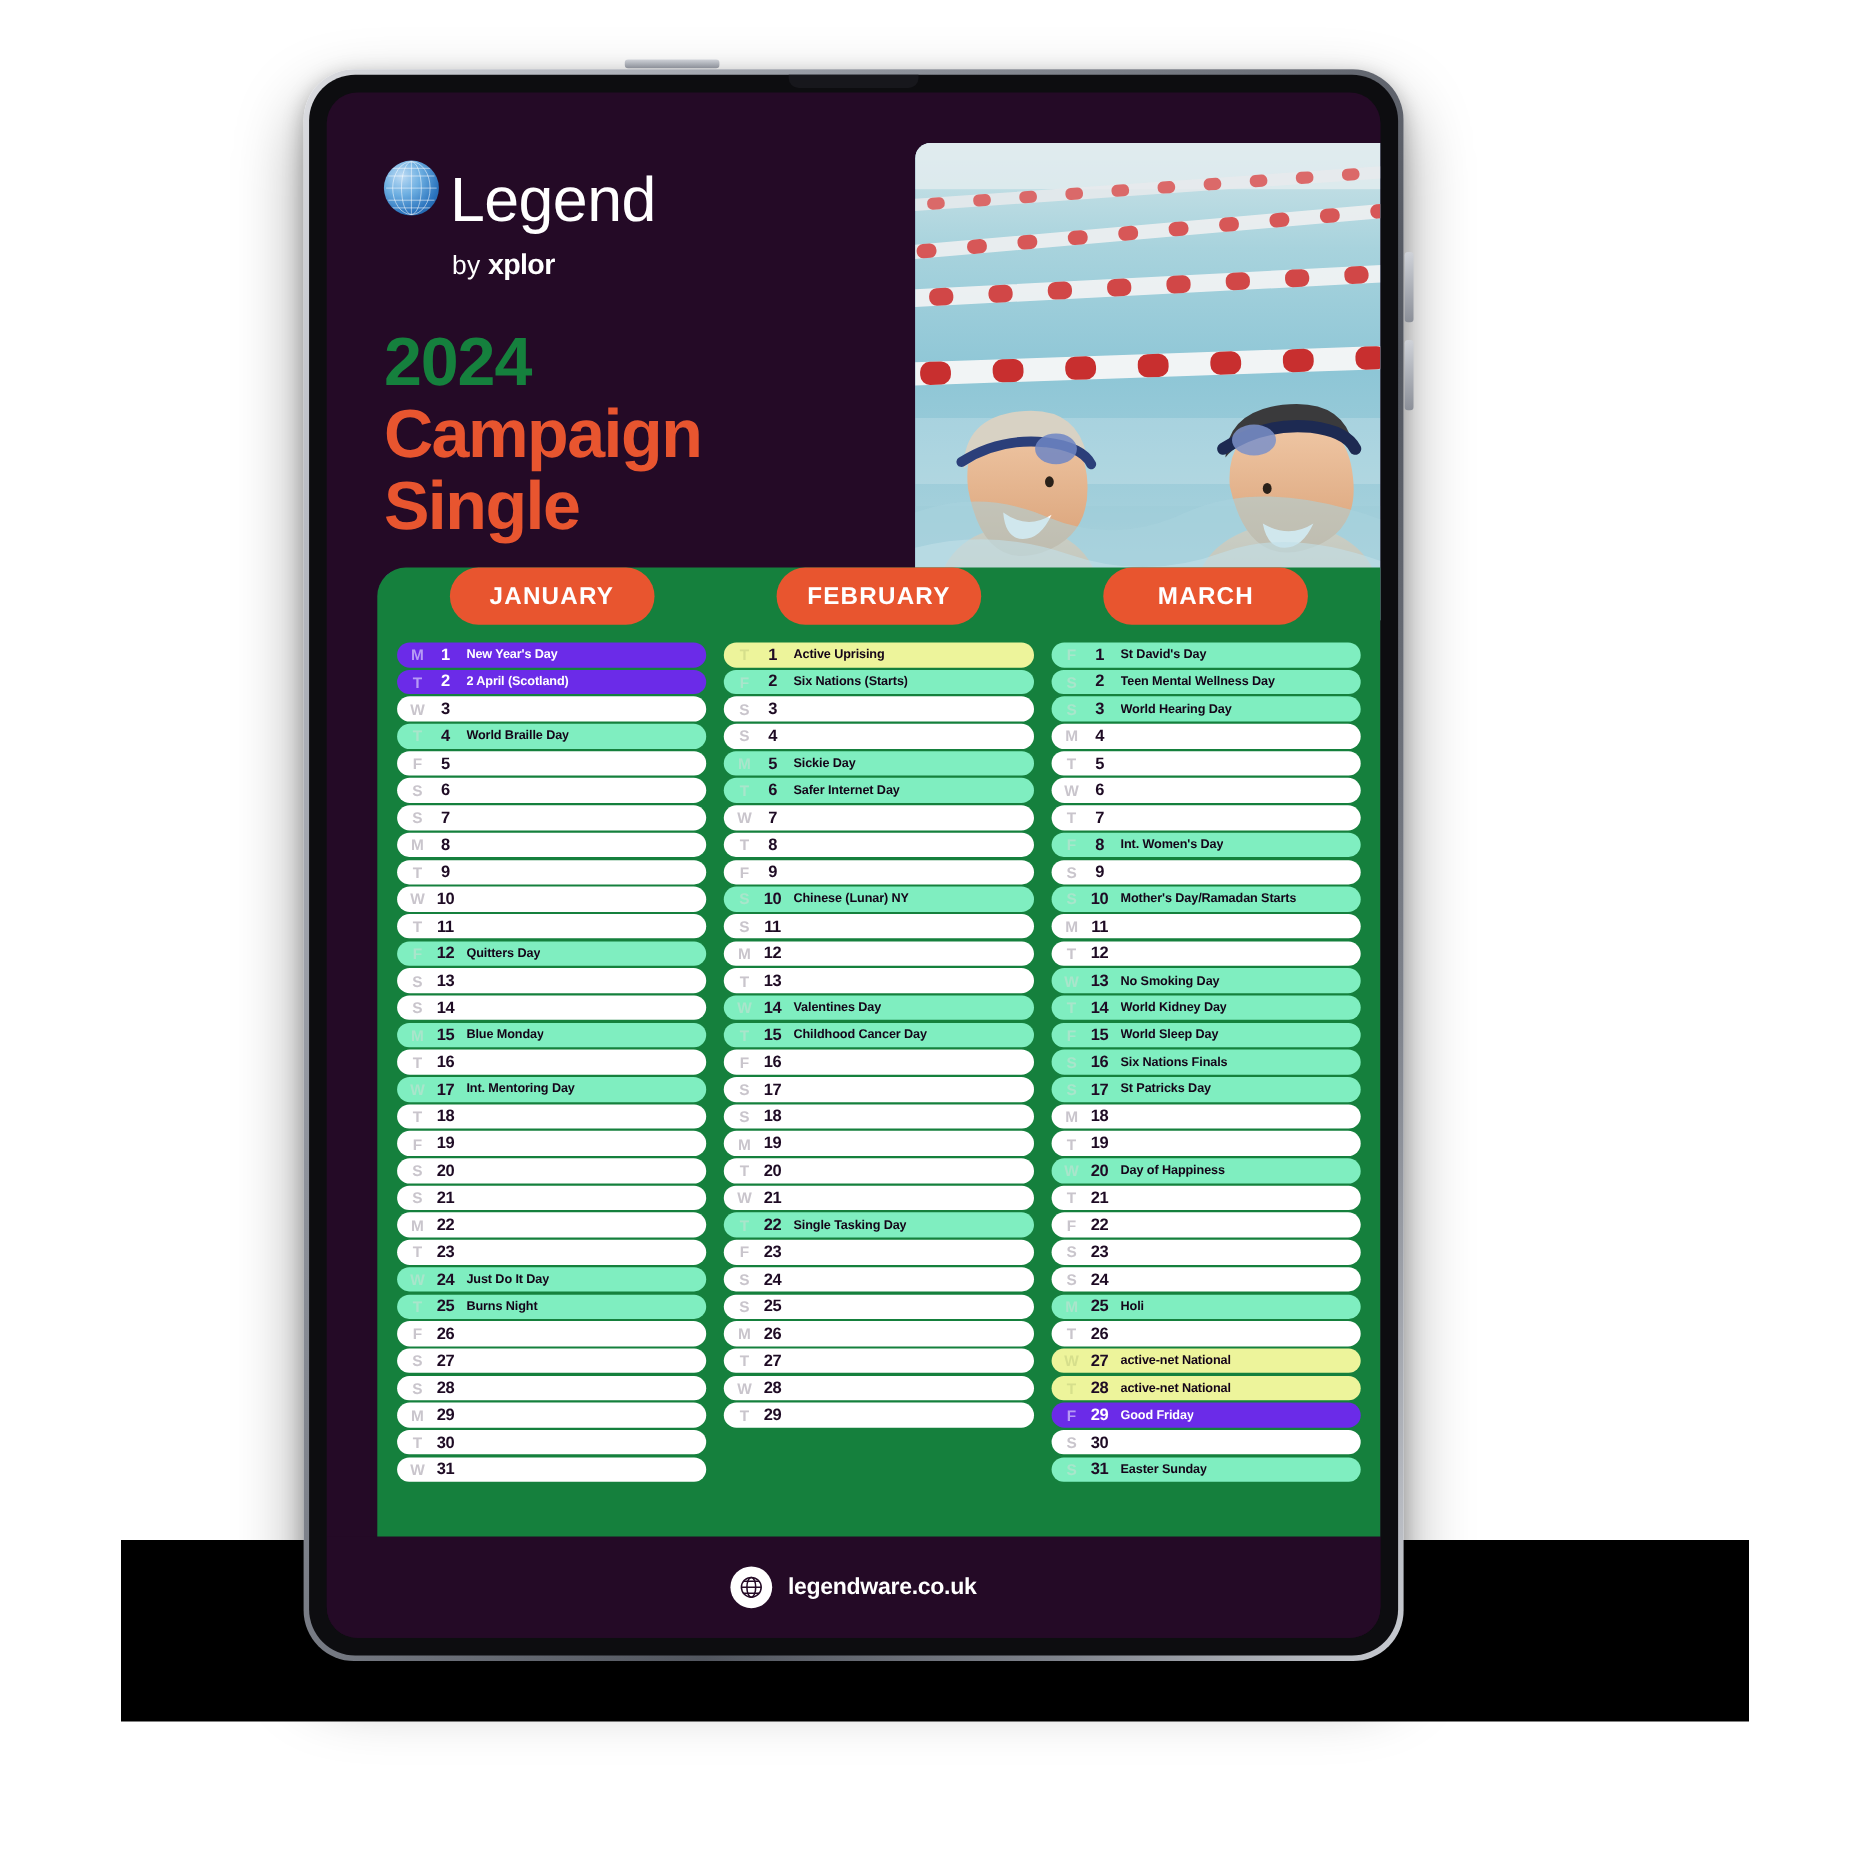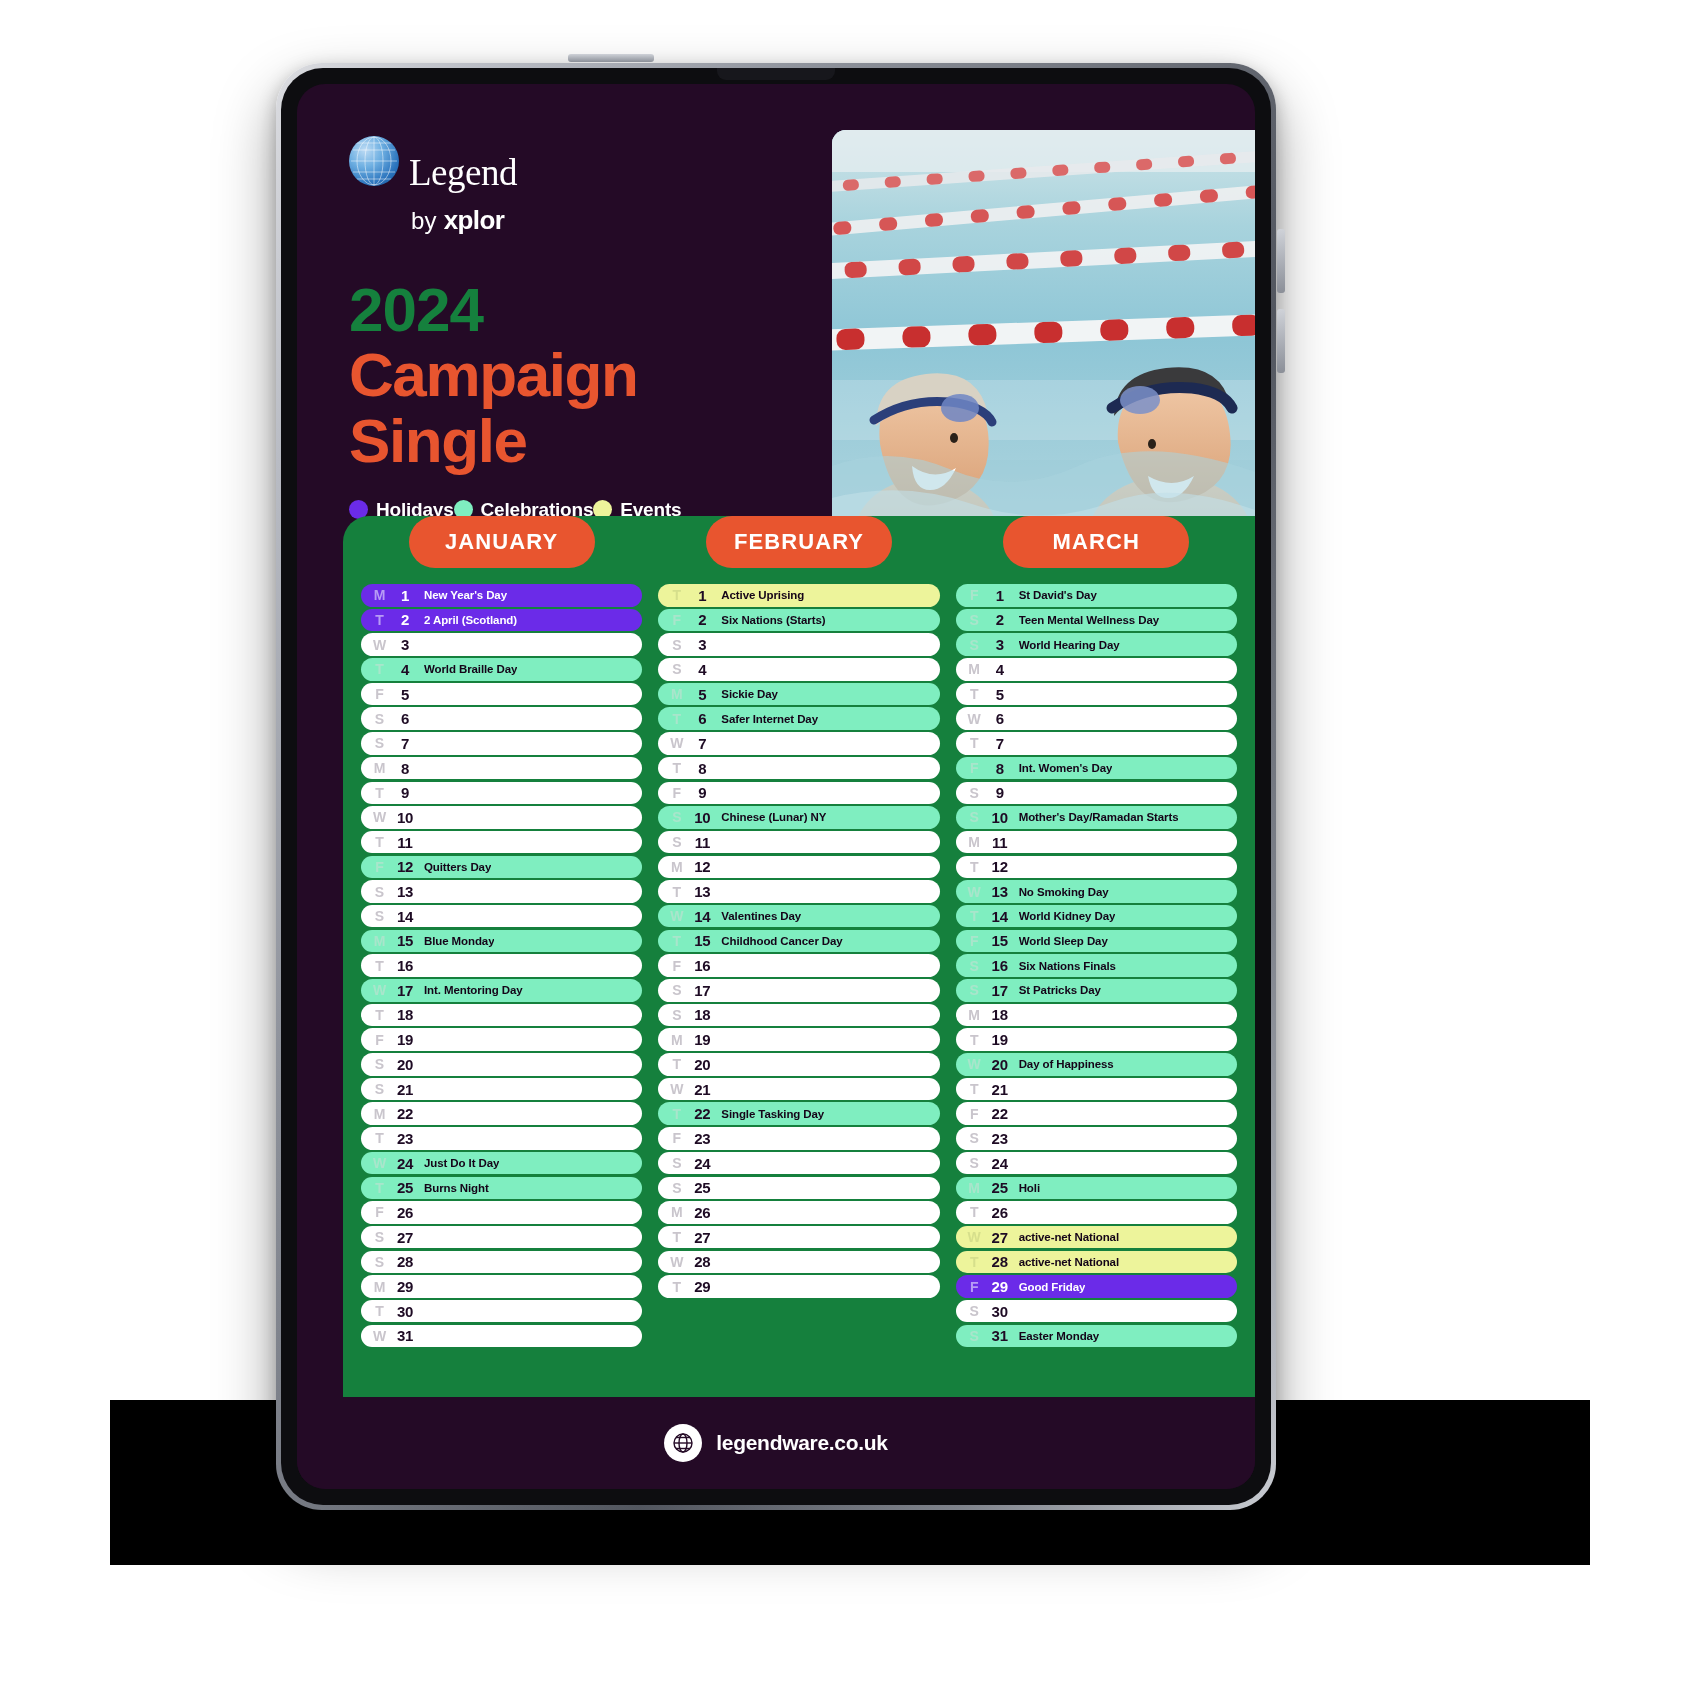--- a/index.html
+++ b/index.html
@@ -114,25 +114,25 @@
     border-radius: 50%;
     background: radial-gradient(circle at 32% 28%, #bddbf4 0%, #6fb0e2 34%, #2a73bd 70%, #15508f 100%);
     position: relative;
     overflow: hidden;
     flex: 0 0 auto;
   }
   .globe-logo svg { position: absolute; inset: 0; }
 
   .logo-word {
     color: #ffffff;
-    font-size: 37px;
+    font-size: 57px;
     font-weight: 400;
     letter-spacing: -0.5px;
     line-height: 1;
-    font-family: Liberation Serif, serif;
+    font-family: Liberation Sans, sans-serif;
     margin-top: 24px;
   }
 
   .byline {
     margin-top: 14px;
     margin-left: 62px;
     color: #ffffff;
     font-size: 24px;
     font-weight: 400;
     letter-spacing: 0.2px;
@@ -918,21 +918,21 @@
                     <span class="dlabel">Good Friday</span>
                   </div>
                   <div class="day-row">
                     <span class="dow">S</span>
                     <span class="dnum">30</span>
                     <span class="dlabel"></span>
                   </div>
                   <div class="day-row celebration">
                     <span class="dow">S</span>
                     <span class="dnum">31</span>
-                    <span class="dlabel">Easter Monday</span>
+                    <span class="dlabel">Easter Sunday</span>
                   </div>
                 </div>
             </div>
 
           </div>
         </div>
 
         <div class="footer">
           <div class="footer-globe">
             <svg width="24" height="24" viewBox="0 0 24 24" xmlns="http://www.w3.org/2000/svg">

